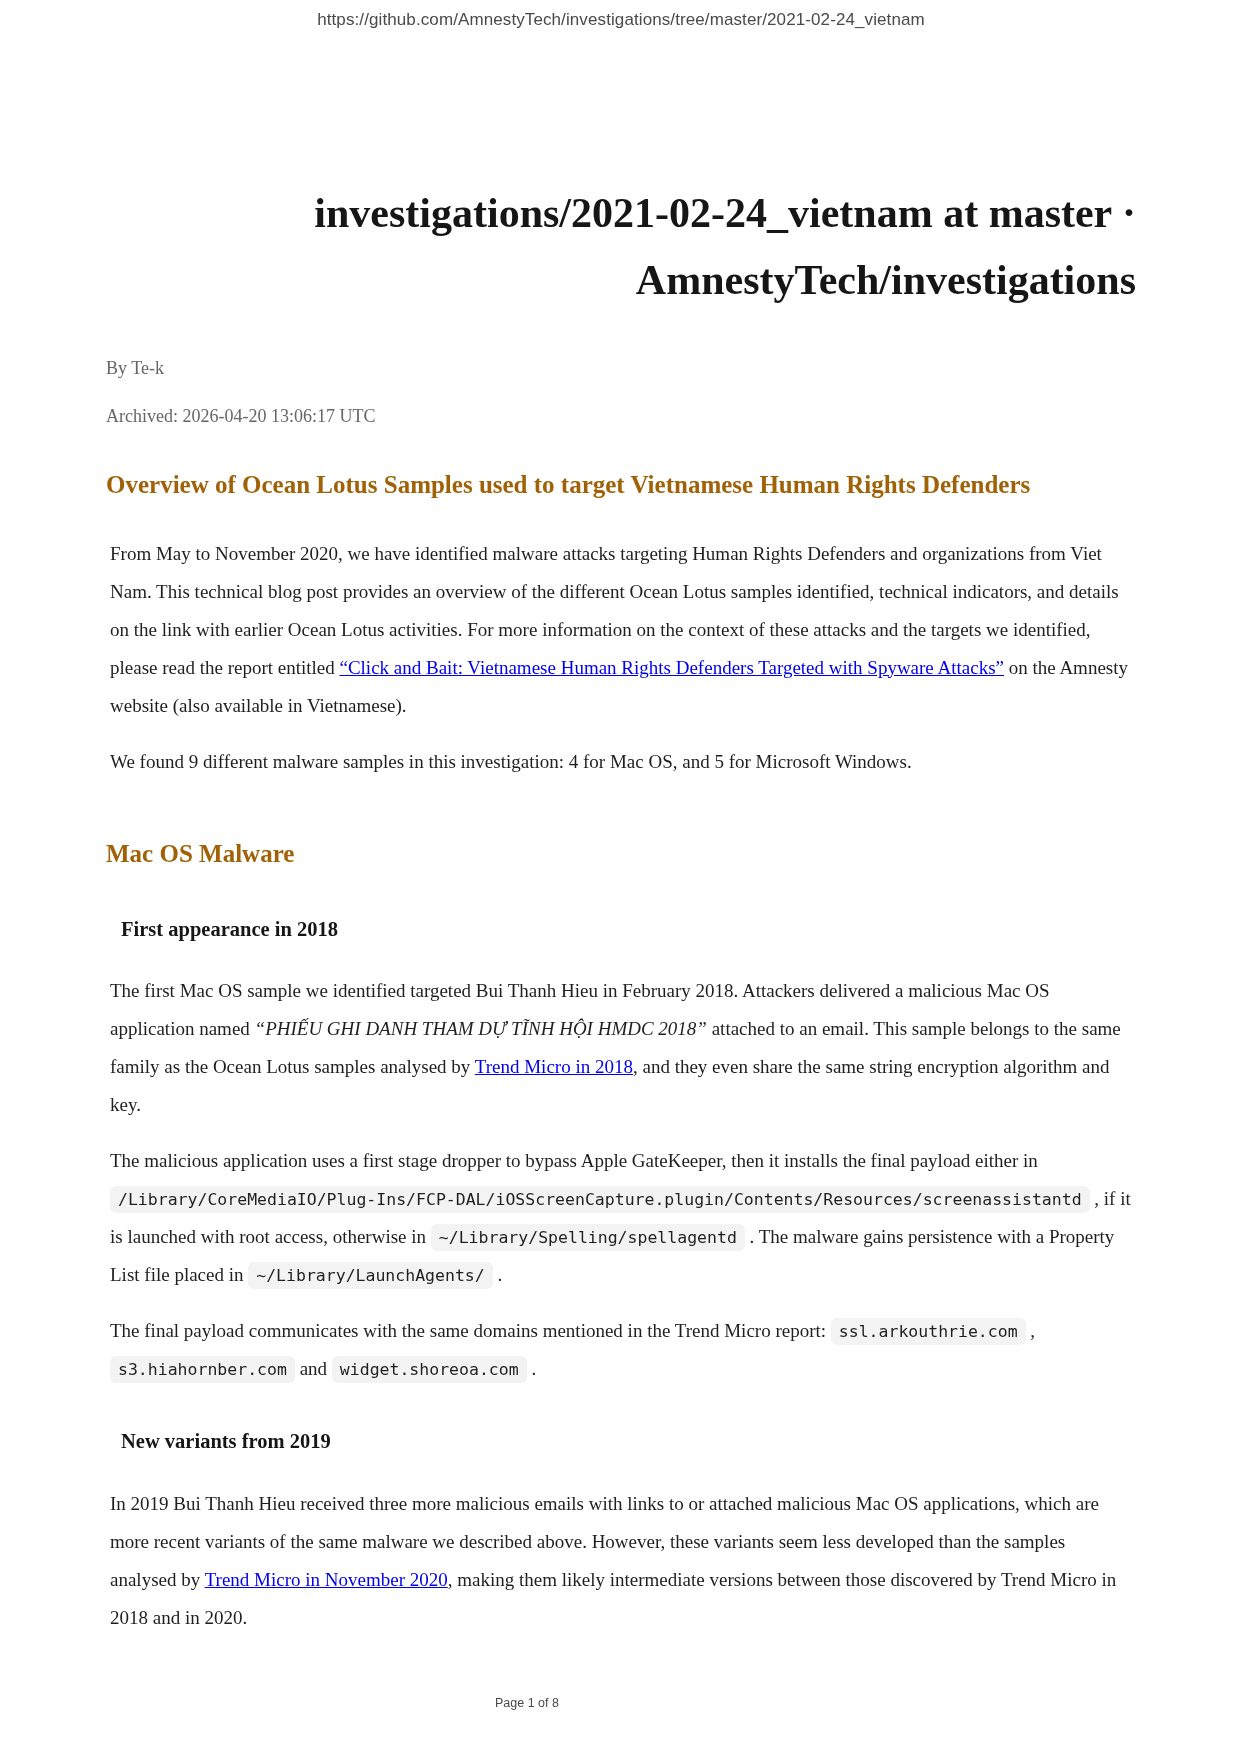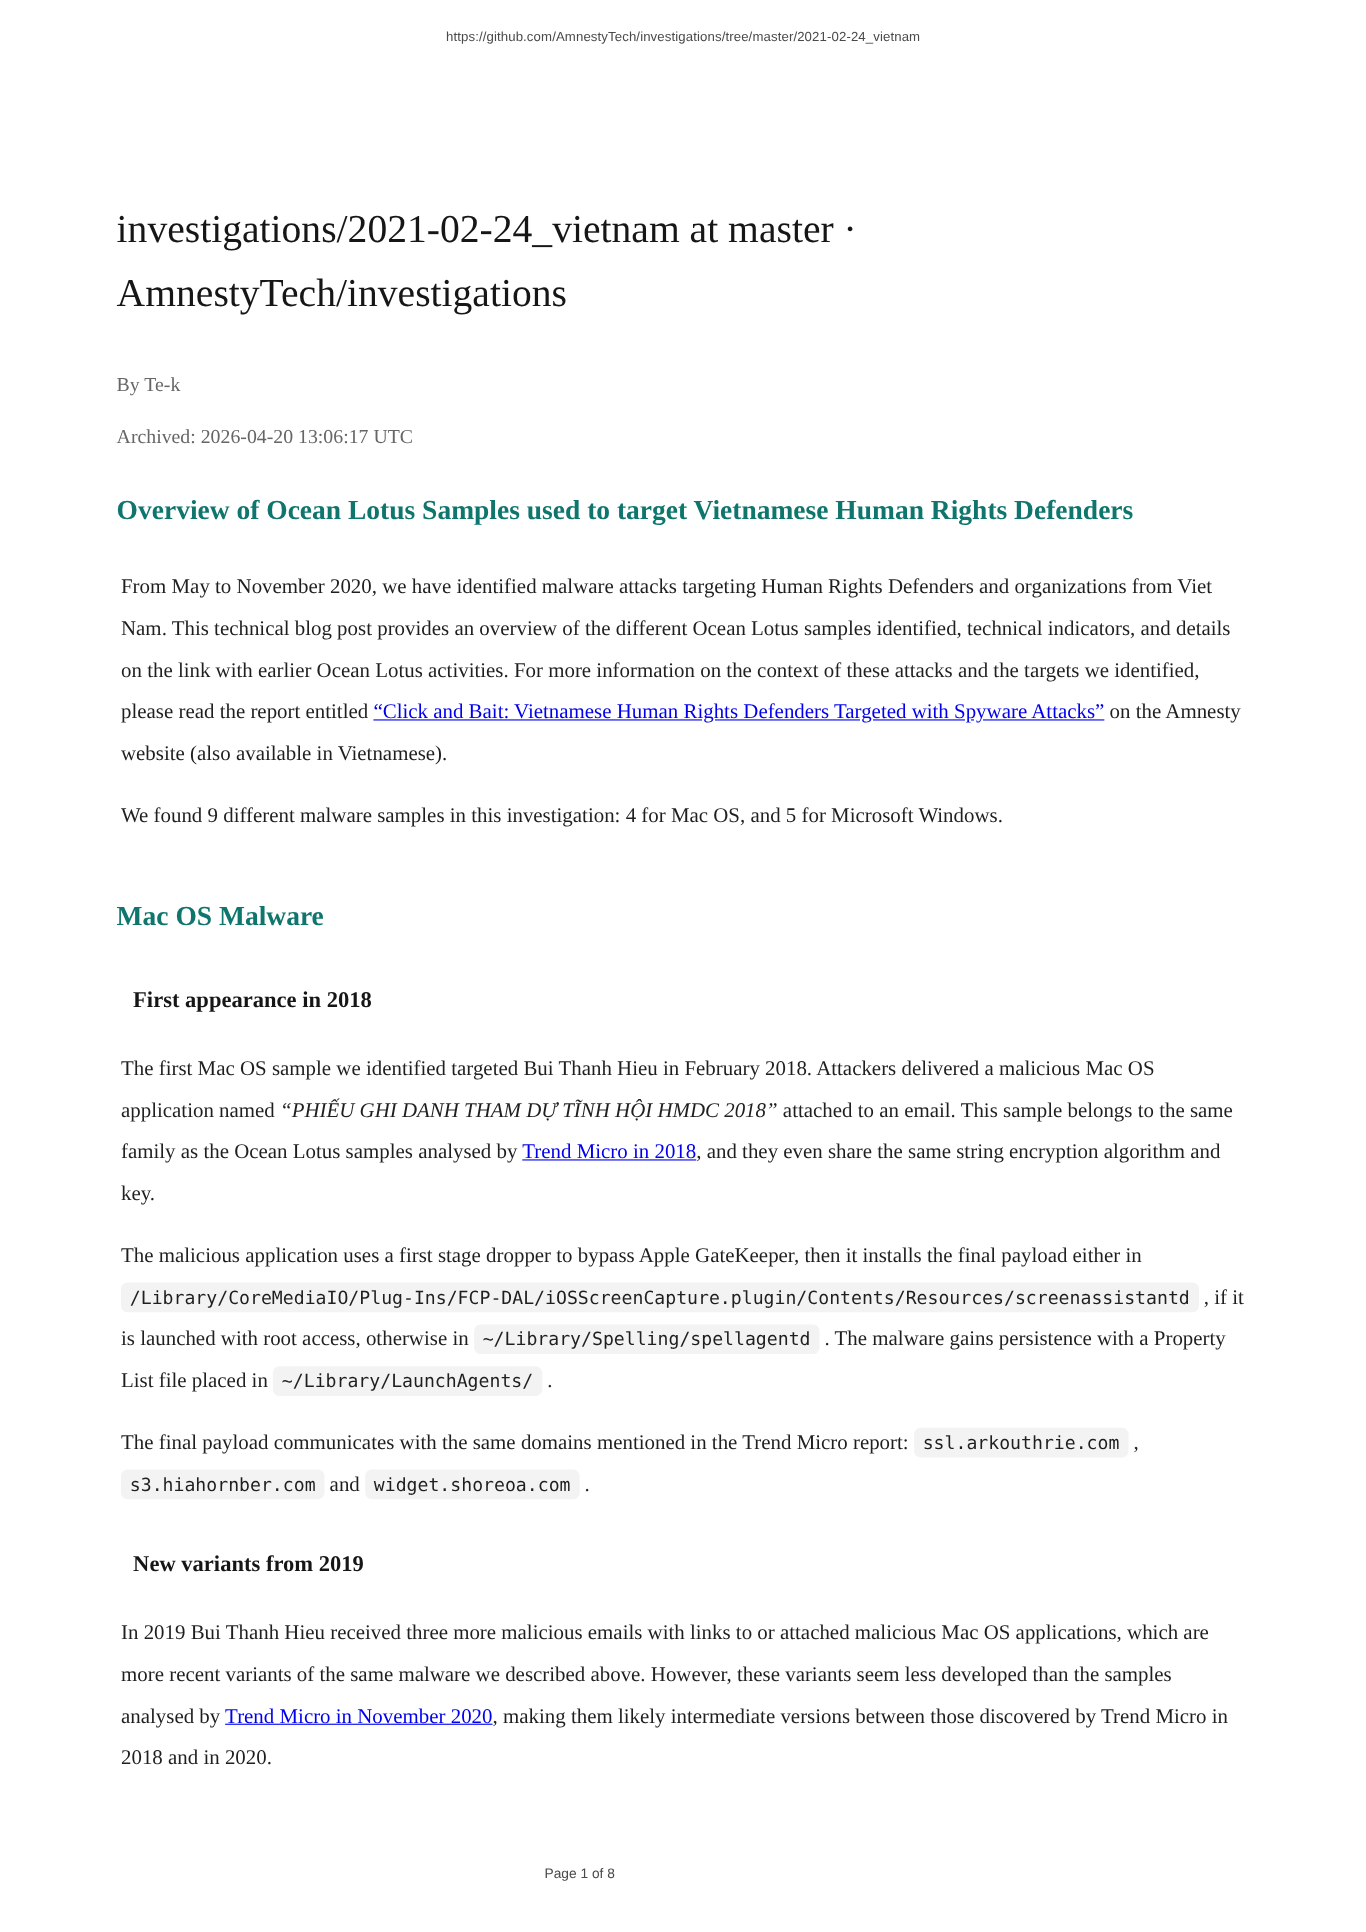--- a/index.html
+++ b/index.html
@@ -10,38 +10,38 @@
     --chrome:#4a4a4a;
   }
   *{box-sizing:border-box;}
   html,body{margin:0;padding:0;}
   body{
     width:1242px;height:1756px;position:relative;background:#ffffff;
     font-family:"Liberation Serif","DejaVu Serif",serif;
     color:var(--text);overflow:hidden;
   }
   .header-url{
-    position:absolute;top:26px;left:0;width:1242px;text-align:center;
+    position:absolute;top:10px;left:0;width:1242px;text-align:center;
     font-family:"Liberation Sans","DejaVu Sans",sans-serif;
-    font-size:12px;color:var(--chrome);letter-spacing:.1px;
+    font-size:17px;color:var(--chrome);letter-spacing:.1px;
   }
   .content{
     position:absolute;left:106px;top:0;width:1030px;padding-top:180px;
   }
   h1.article-title{
-    margin:0;font-size:36px;line-height:1.6;font-weight:normal;color:#161616;
+    margin:0;font-size:42px;line-height:1.6;font-weight:bold;color:#161616;text-align:right;
   }
   .byline{
     margin-top:44px;font-size:18px;line-height:1.2;color:var(--muted);
   }
   .archived{
     margin-top:26px;font-size:18px;line-height:1.2;color:var(--muted);
   }
   h2.section-heading{
-    margin:0;margin-top:36px;font-size:25px;line-height:41px;font-weight:bold;color:#0f766e;
+    margin:0;margin-top:36px;font-size:25px;line-height:41px;font-weight:bold;color:#a16207;
     max-width:950px;
   }
   h2.macos{margin-top:52px;}
   h3.sub-heading{
     margin:15px;margin-top:42px;font-size:20.5px;line-height:1.3;font-weight:bold;color:#161616;
   }
   h3.variants{margin-top:40px;}
   p.body-para{
     margin:4px;margin-top:30px;font-size:19px;line-height:38px;color:var(--text);
   }

